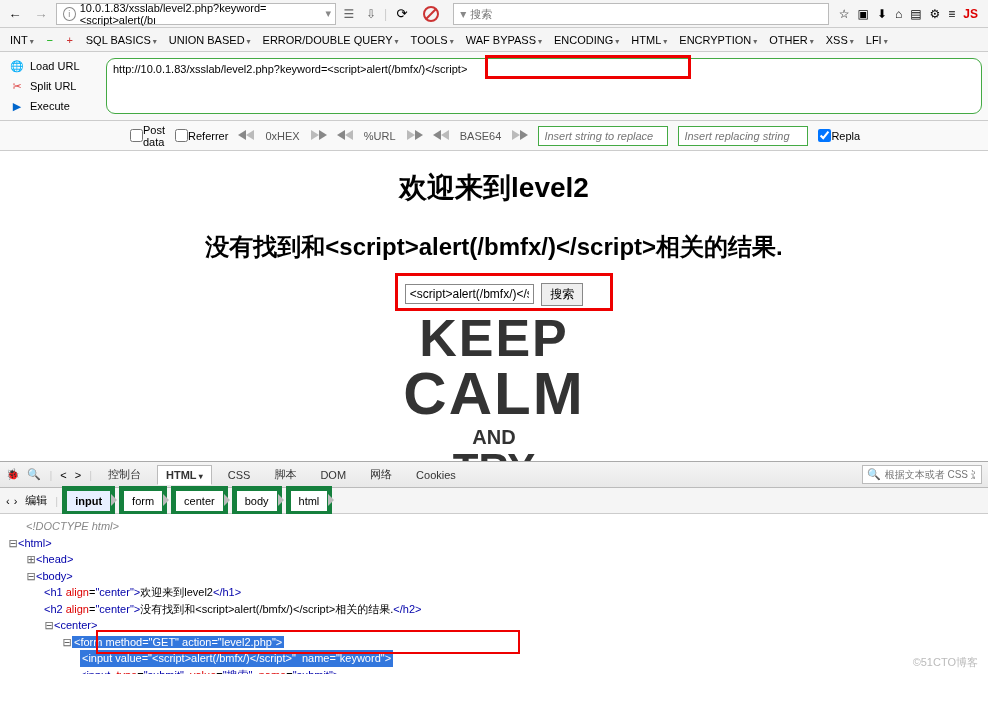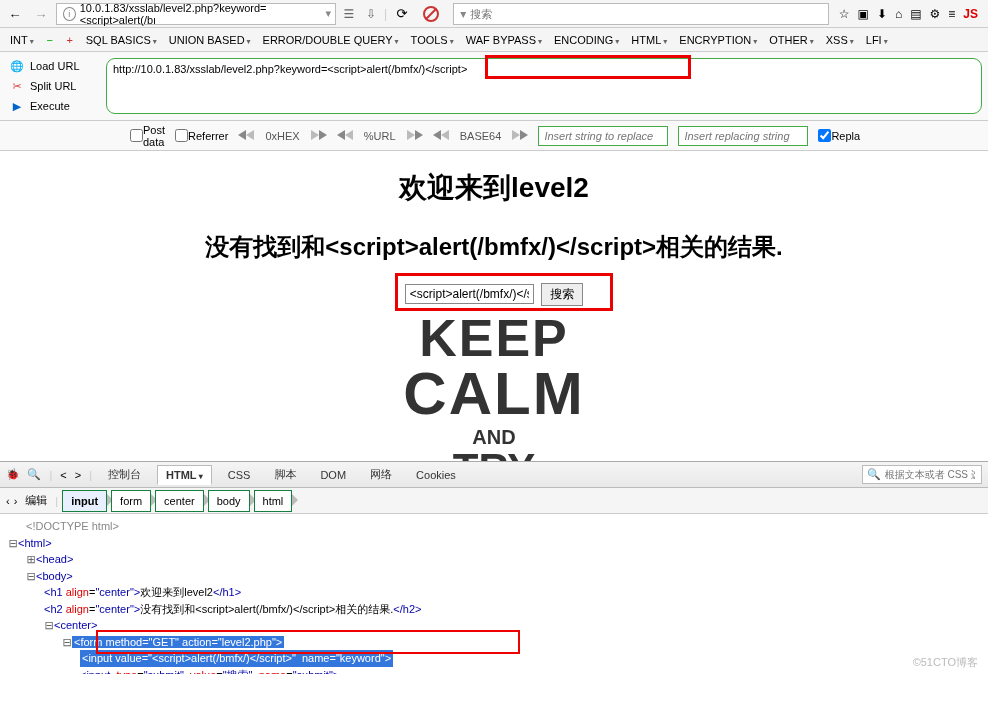--- a/index.html
+++ b/index.html
@@ -56,27 +56,27 @@
 
 .devtools { border-top: 1px solid #aaa; font-size: 11px; }
 .dt-tabs { height: 26px; background: linear-gradient(#f5f5f5,#e8e8e8); border-bottom: 1px solid #bbb; display: flex; align-items: center; gap: 8px; padding: 0 6px; }
 .dt-tab { padding: 3px 8px; cursor: pointer; color: #333; }
 .dt-tab.active { background: #fff; border: 1px solid #bbb; border-bottom: 1px solid #fff; font-weight: bold; }
 .dt-tab.active:after { content: " ▾"; font-size: 8px; }
 .dt-search { margin-left: auto; display: flex; align-items: center; gap: 4px; border: 1px solid #bbb; padding: 2px 4px; background: #fff; width: 120px; }
 .dt-search input { border: none; outline: none; font-size: 10px; width: 90px; }
 
 .dt-breadcrumb { height: 26px; background: #f5f5f5; border-bottom: 1px solid #ccc; display: flex; align-items: center; gap: 4px; padding: 0 6px; }
-.bc-item { padding: 4px 8px; border: 1px solid #15803d; background: #fff; cursor: pointer; position: relative; }
+.bc-item { padding: 4px 8px; border: 5px solid #15803d; background: #fff; cursor: pointer; position: relative; }
 .bc-item:after { content: ""; position: absolute; right: -7px; top: 3px; width: 0; height: 0; border-top: 6px solid transparent; border-bottom: 6px solid transparent; border-left: 6px solid #bbb; }
 .bc-item.active { background: #e8f0ff; font-weight: bold; }
 
 .dt-source { padding: 4px 8px; font-family: "Courier New", monospace; font-size: 11px; line-height: 1.5; height: 160px; overflow: hidden; background: #fff; }
 .src-line { white-space: pre; }
-.src-gray { color: #888; }
+.src-gray { color: #888; font-style: italic; }
 .src-tag { color: #00a; }
 .src-attr { color: #d00; }
 .src-val { color: #00a; }
 .src-text { color: #000; }
 .toggle { display: inline-block; width: 10px; color: #666; cursor: pointer; text-align: center; }
 .indent1 { padding-left: 18px; }
 .indent2 { padding-left: 36px; }
 .indent3 { padding-left: 54px; }
 .indent4 { padding-left: 72px; }
 .form-hl { background: #37d; color: #fff; padding: 0 2px; }

